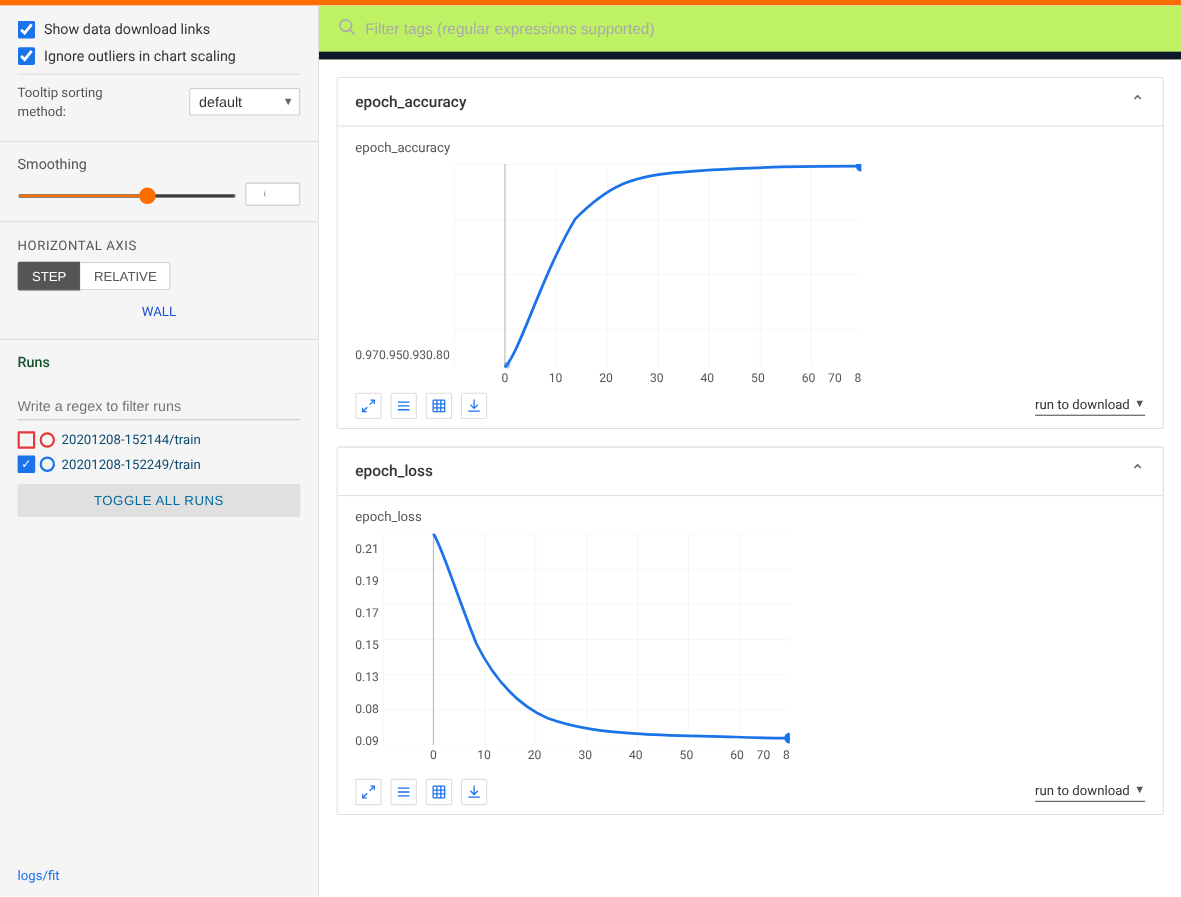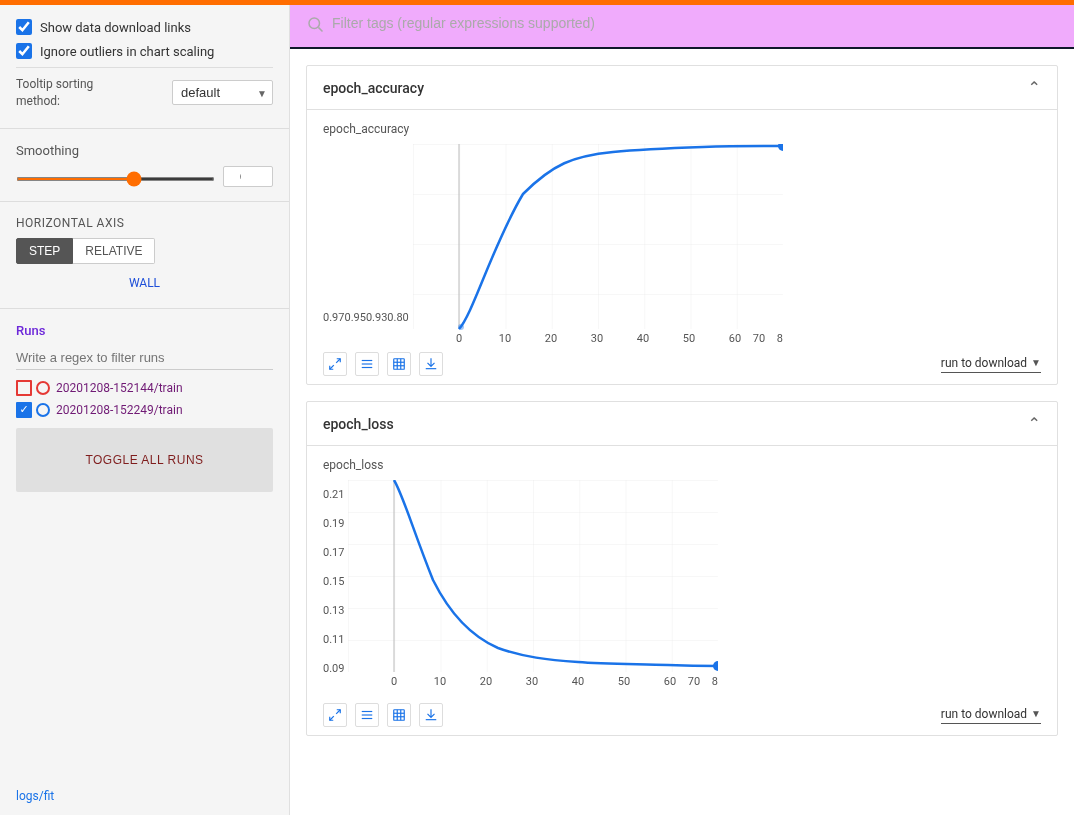--- a/index.html
+++ b/index.html
@@ -38,34 +38,34 @@
 
     .axis-buttons { display: flex; gap: 0; margin-bottom: 8px; align-items: center; }
     .axis-btn { padding: 5px 12px; font-size: 12px; border: 1px solid #ccc; cursor: pointer; background: #fff; color: #555; }
     .axis-btn.active { background: #555; color: #fff; border-color: #555; }
     .axis-btn:first-child { border-radius: 2px 0 0 2px; }
     .axis-btn:last-child { border-radius: 0 2px 2px 0; border-left: none; }
     .wall-btn { display: flex; justify-content: center; }
     .wall-label { font-size: 12px; color: #1d4ed8; padding: 3px 8px; border: 1px solid transparent; cursor: pointer; }
 
     .runs-section { padding: 6px 16px; flex: 1; }
-    .runs-title { font-size: 13px; font-weight: 500; color: #6d28d9; margin-bottom: 8px; }
+    .runs-title { font-size: 13px; font-weight: 500; color: #14532d; margin-bottom: 20px; }
     .runs-filter { width: 100%; border: none; border-bottom: 1px solid #ccc; background: transparent; padding: 4px 0; font-size: 13px; color: #999; outline: none; margin-bottom: 10px; }
 
     .run-item { display: flex; align-items: center; gap: 6px; margin-bottom: 6px; font-size: 13px; }
-    .run-label { font-size: 12px; color: #701a75; cursor: pointer; }
-
-    .toggle-all-btn { width: 100%; background: #e0e0e0; border: none; padding: 25px; font-size: 12px; font-weight: 500; color: #7f1d1d; cursor: pointer; border-radius: 2px; letter-spacing: 0.5px; text-transform: uppercase; margin-top: 4px; }
+    .run-label { font-size: 12px; color: #0c4a6e; cursor: pointer; }
+
+    .toggle-all-btn { width: 100%; background: #e0e0e0; border: none; padding: 8px; font-size: 12px; font-weight: 500; color: #0369a1; cursor: pointer; border-radius: 2px; letter-spacing: 0.5px; text-transform: uppercase; margin-top: 4px; }
 
     .logs-label { font-size: 12px; color: #1a73e8; padding: 4px 16px; margin-top: 4px; cursor: pointer; text-decoration: none; display: block; }
 
     
     .main-content { flex: 1; overflow-y: auto; background: #fff; padding: 0; }
 
-    .filter-bar { display: flex; align-items: flex-start; padding: 10px 16px; border-bottom: 2px solid #0f172a; position: sticky; top: 0; background: #f0abfc; z-index: 10; }
+    .filter-bar { display: flex; align-items: center; padding: 10px 16px; border-bottom: 7px solid #0f172a; position: sticky; top: 0; background: #bef264; z-index: 10; }
     .search-icon-wrapper { color: #aaa; margin-right: 8px; font-size: 16px; }
     .filter-input { flex: 1; border: none; outline: none; font-size: 14px; color: #333; background: transparent; }
     .filter-input::placeholder { color: #aaa; }
 
     .chart-section { border: 1px solid #e0e0e0; margin: 16px; border-radius: 2px; }
     .chart-section-header { display: flex; align-items: center; justify-content: space-between; padding: 12px 16px; border-bottom: 1px solid #e0e0e0; }
     .chart-section-title { font-size: 14px; font-weight: 500; color: #333; }
     .collapse-icon { color: #666; cursor: pointer; font-size: 16px; }
 
     .chart-inner { padding: 12px 16px 8px; }
@@ -281,21 +281,21 @@
       <div class="chart-inner">
         <div class="chart-label">epoch_loss</div>
 
         <div style="display:flex;align-items:flex-start;">
           <div style="display:flex;flex-direction:column;justify-content:space-between;align-items:flex-end;height:215px;padding-right:4px;font-size:11px;color:#555;padding-top:8px;padding-bottom:20px;">
             <span>0.21</span>
             <span>0.19</span>
             <span>0.17</span>
             <span>0.15</span>
             <span>0.13</span>
-            <span>0.11</span>
+            <span>0.08</span>
             <span>0.09</span>
           </div>
           <div style="flex:1;">
             <svg viewBox="0 0 370 210" width="370" height="210" style="display:block;">
               <defs>
                 <pattern id="grid-loss" width="46.25" height="32" patternUnits="userSpaceOnUse">
                   <path d="M 46.25 0 L 0 0 0 32" fill="none" stroke="#e0e0e0" stroke-width="0.5"></path>
                 </pattern>
               </defs>
               <rect width="370" height="192" fill="url(#grid-loss)" y="0"></rect>

